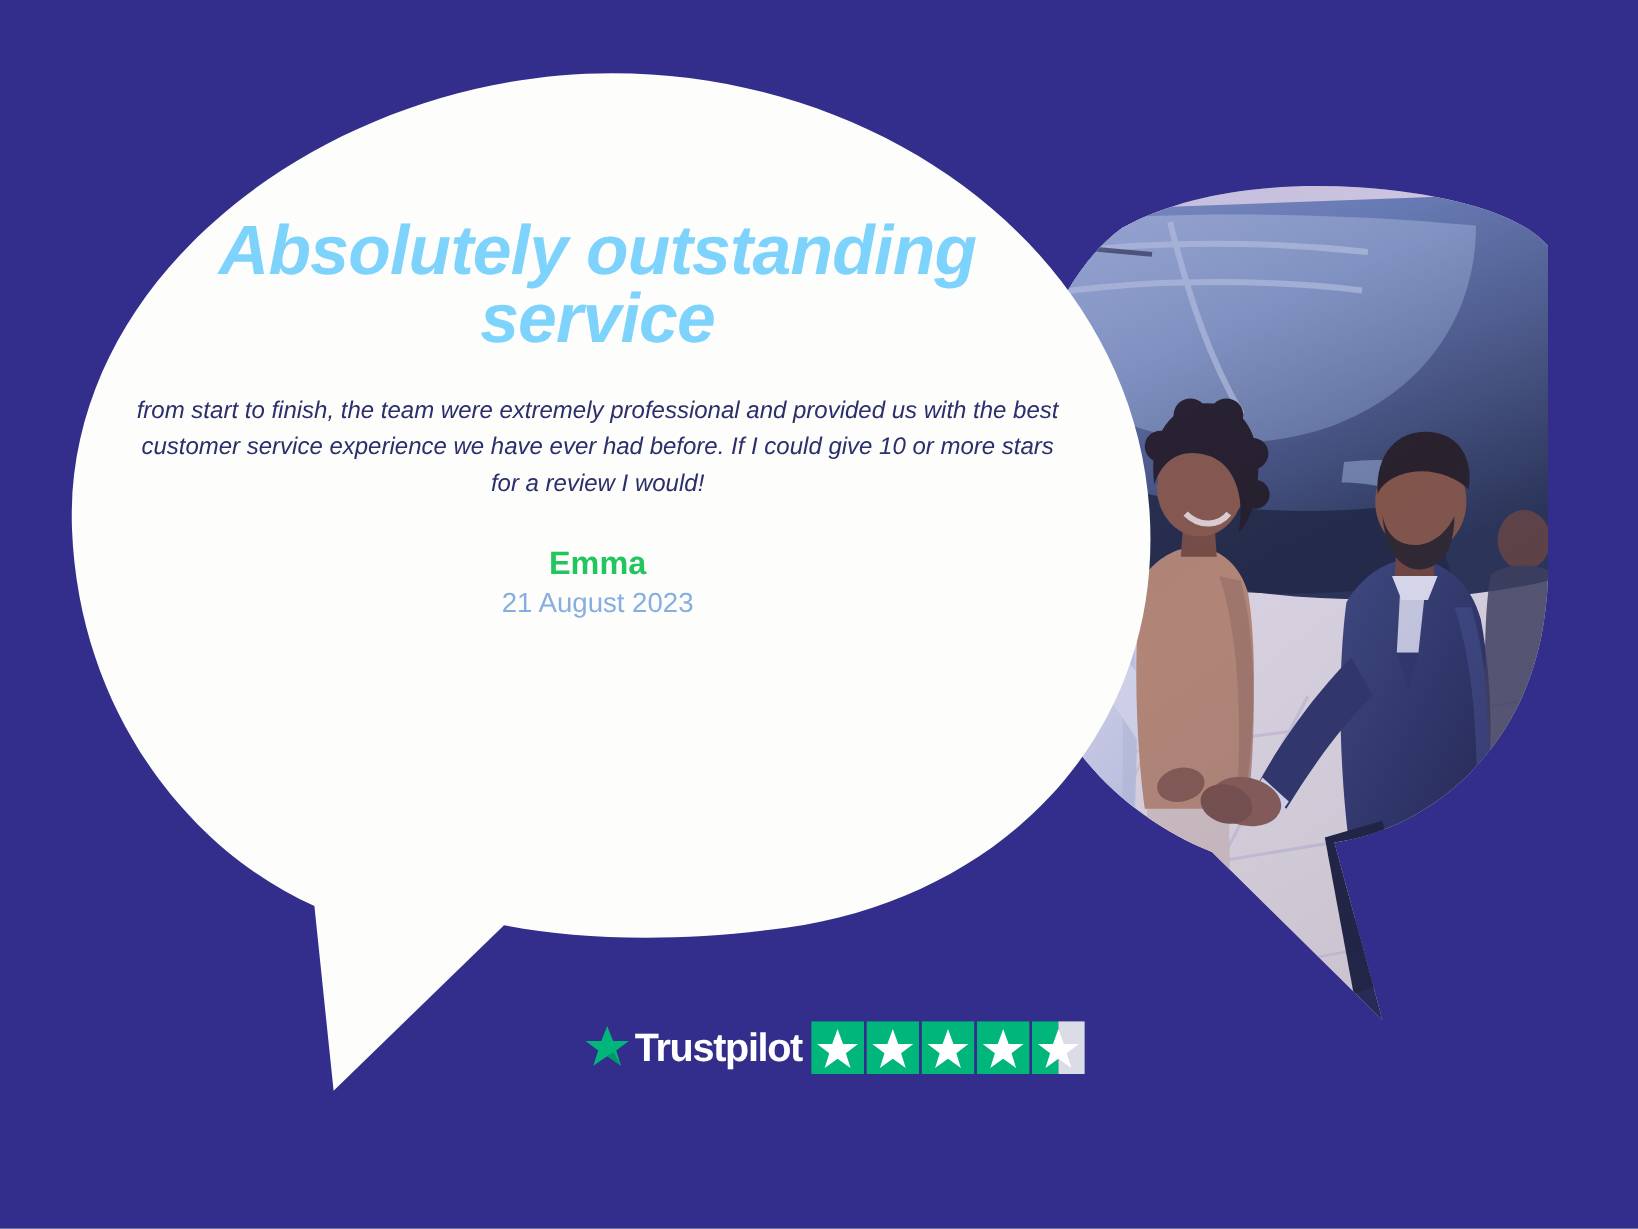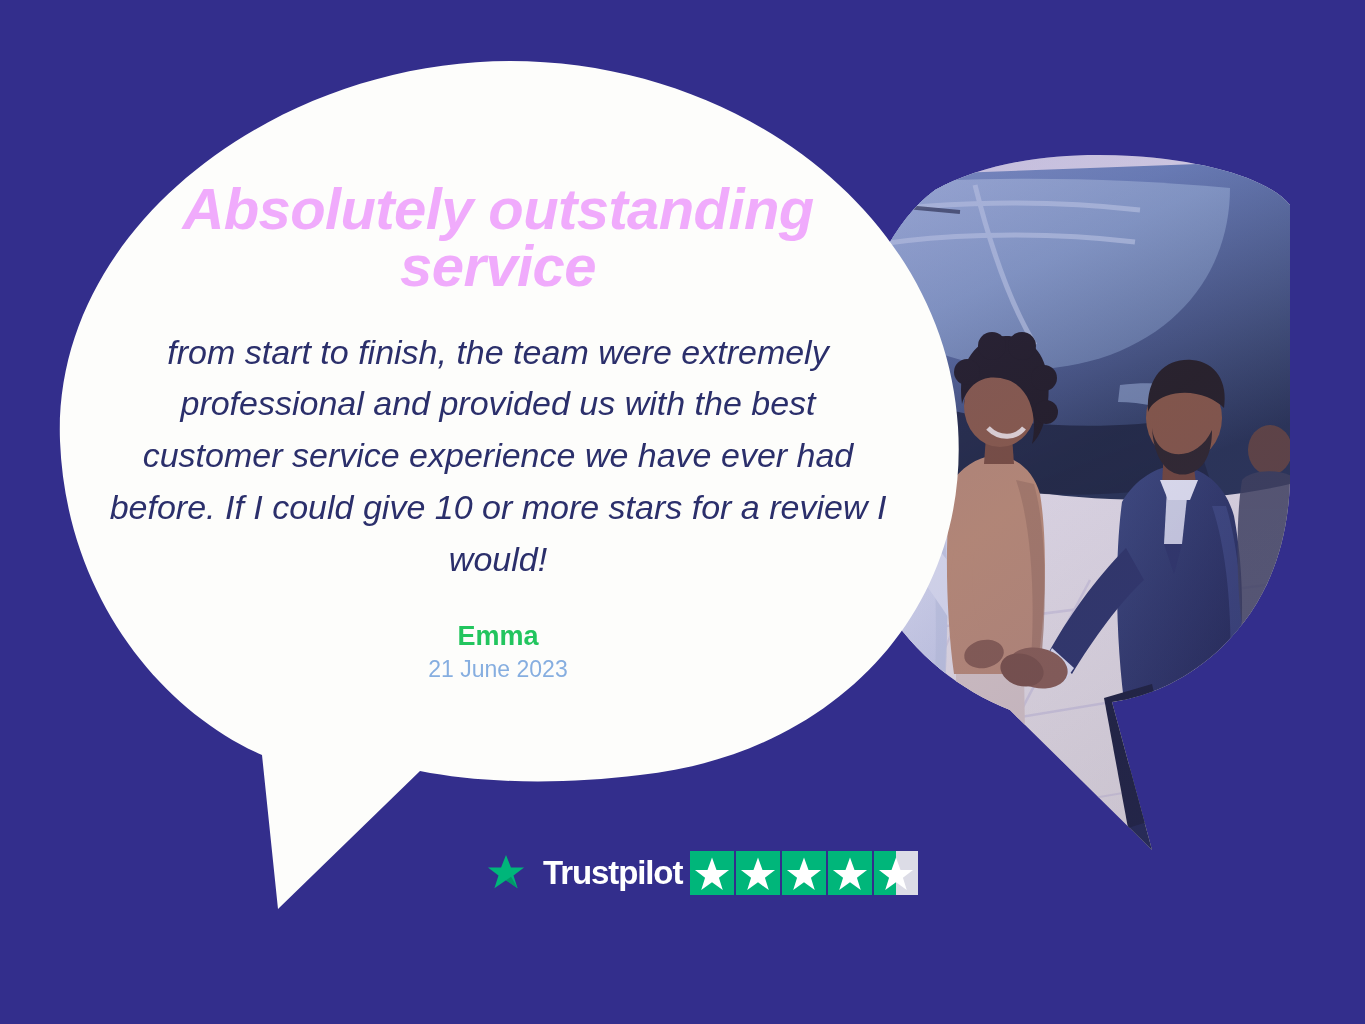--- a/index.html
+++ b/index.html
@@ -39,26 +39,26 @@
     left:78px; top:180px;
     width:840px;
     text-align:center;
     z-index:5;
   }
   #review-heading {
     font-size:58px;
     line-height:0.99;
     font-style:italic;
     font-weight:bold;
-    color:#f0abfc;
+    color:#7dd3fc;
     letter-spacing:-0.6px;
     margin-bottom:32px;
   }
   #review-body {
-    font-size:34px;
+    font-size:20px;
     line-height:1.52;
     font-style:italic;
     color:#2B2F6B;
     padding:0 28px;
   }
   #review-author {
     margin-top:36px;
     font-size:27px;
     font-weight:bold;
     color:#22c55e;
@@ -71,21 +71,21 @@
 
   
   #trustpilot {
     position:absolute;
     left:487px; top:851px;
     display:flex;
     align-items:center;
     gap:0px;
     z-index:6;
   }
-  #tp-logo { display:flex; align-items:flex-start; gap:18px; margin-right:8px; }
+  #tp-logo { display:flex; align-items:flex-start; gap:4px; margin-right:8px; }
   #tp-wordmark {
     color:#FFFFFF;
     font-size:33px;
     font-weight:bold;
     letter-spacing:-1.1px;
   }
   #tp-stars { display:flex; gap:2px; }
   .tp-star-box { width:44px; height:44px; display:block; }
 </style>
 </head>
@@ -265,21 +265,21 @@
                L 222 700
                C 120 655, 26 540, 20 386
                C 12 170, 240 6, 470 6 Z" fill="#FDFDFB"></path>
     </svg>
   </div>
 
   <div id="bubble-content">
     <div id="review-heading">Absolutely outstanding service</div>
     <div id="review-body">from start to finish, the team were extremely professional and provided us with the best customer service experience we have ever had before. If I could give 10 or more stars for a review I would!</div>
     <div id="review-author">Emma</div>
-    <div id="review-date">21 June 2023</div>
+    <div id="review-date">21 August 2023</div>
   </div>
 
   <div id="trustpilot">
     <div id="tp-logo">
       <svg width="38" height="38" viewBox="0 0 40 40">
         <path d="M20 1 L25.2 14.2 L39 14.2 L27.9 22.5 L32.2 36 L20 27.6 L7.8 36 L12.1 22.5 L1 14.2 L14.8 14.2 Z" fill="#00B67A"></path>
         <path d="M20 27.6 L24.6 24.4 L27.9 22.5 L24.6 24.4 Z" fill="#00845A"></path>
         <path d="M25.4 23.9 L32.2 36 L20 27.6 Z" fill="#019868"></path>
       </svg>
       <span id="tp-wordmark">Trustpilot</span>

